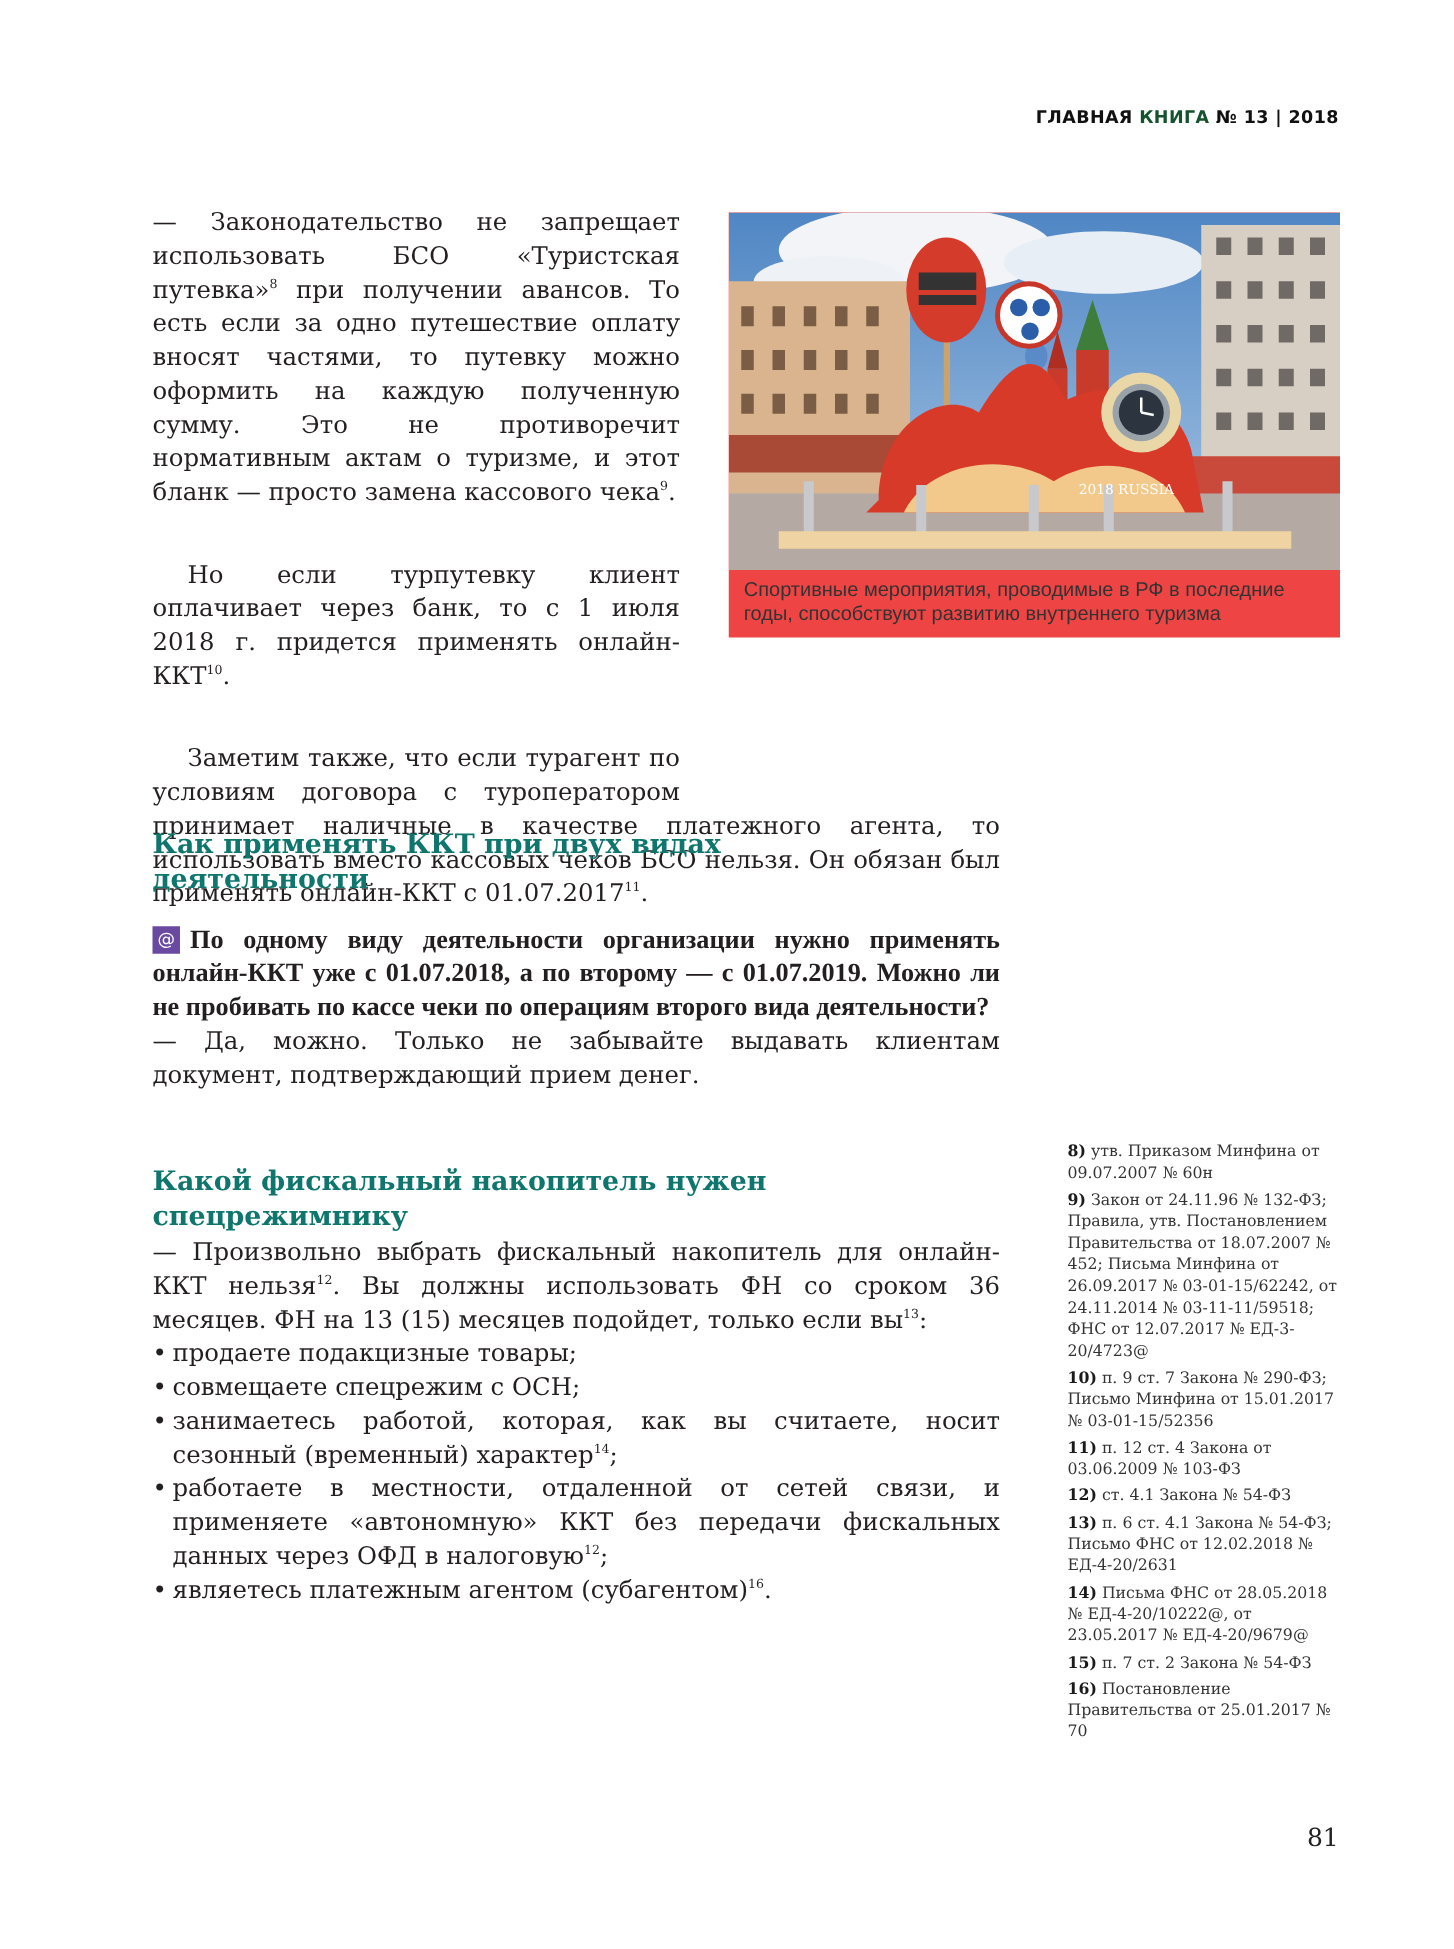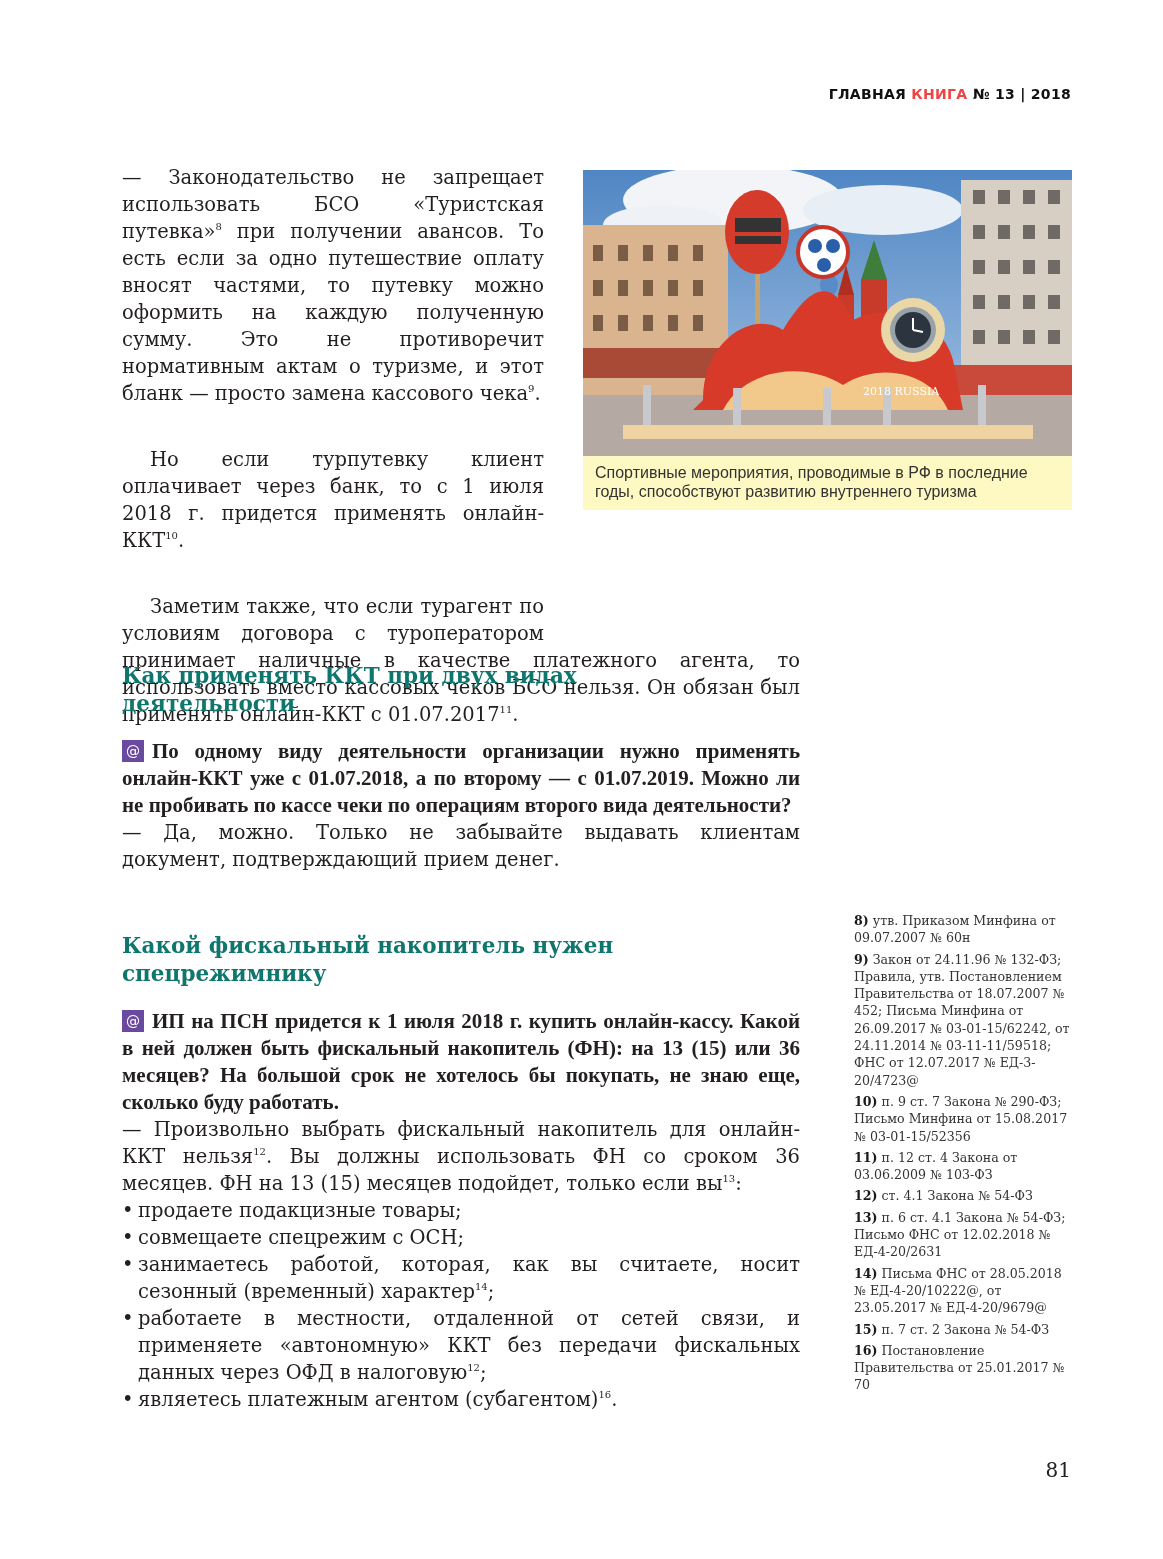--- a/index.html
+++ b/index.html
@@ -1,33 +1,33 @@
 <!DOCTYPE html>
 <html><head>
 <meta charset="utf-8">
 <style>
   html, body { margin: 0; padding: 0; background: #ffffff; }
   body { width: 1163px; height: 1559px; position: relative; overflow: hidden;
          font-family: "DejaVu Serif", "Liberation Serif", serif; color: #231f20; }
   .running-head { position: absolute; top: 86px; right: 92px; font-family: "DejaVu Sans", "Liberation Sans", sans-serif;
                   font-weight: bold; font-size: 14px; letter-spacing: 0.3px; color: #111; }
-  .running-head .brand2 { color: #ef4444; }
+  .running-head .brand2 { color: #14532d; }
   .col { position: absolute; left: 122px; width: 678px; }
   p { margin: 0; font-size: 19.5px; line-height: 27px; text-align: justify; }
   .narrow { width: 422px; }
   .indent { text-indent: 28px; margin-top: 39px; }
   sup { font-size: 10px; line-height: 0; vertical-align: 8px; }
   h2 { margin: 0; font-family: "DejaVu Serif", "Liberation Serif", serif; font-weight: bold; font-size: 21.5px; line-height: 28px; color: #0f766e; }
   .q { font-weight: bold; font-family: "Liberation Serif", "DejaVu Serif", serif; font-size: 21px; line-height: 27px; }
   .at-icon { display: inline-block; width: 22px; height: 22px; background: #6a4aa0; color: #fff; font-family: "DejaVu Sans", sans-serif;
              font-size: 14px; line-height: 22px; text-align: center; vertical-align: 2px; margin-right: 8px; font-weight: normal; }
   ul { list-style: none; margin: 0; padding: 0; }
   ul li { position: relative; padding-left: 16px; font-size: 19.5px; line-height: 27px; text-align: justify; }
   ul li .bullet { position: absolute; left: 0; top: 0; }
-  .photo-box { position: absolute; left: 583px; top: 170px; width: 489px; height: 340px; background: #fef9c3; }
+  .photo-box { position: absolute; left: 583px; top: 170px; width: 489px; height: 340px; background: #ef4444; }
   .photo { position: absolute; left: 0; top: 0; width: 489px; height: 286px; overflow: hidden; }
   .caption { position: absolute; left: 12px; top: 293px; width: 470px; font-family: "Liberation Sans", "DejaVu Sans", sans-serif;
              font-size: 16px; line-height: 19px; color: #333; }
   .notes { position: absolute; left: 854px; top: 912px; width: 220px; font-family: "DejaVu Serif", serif; font-size: 12.6px; line-height: 17.3px; color: #333; }
   .notes .note { margin-bottom: 4px; }
   .notes .num { font-weight: bold; color: #1a1a1a; }
   .page-num { position: absolute; right: 92px; top: 1458px; font-family: "DejaVu Serif", serif; font-size: 20px; color: #222; }
 </style>
 </head>
 <body>
@@ -148,35 +148,34 @@
 </div>
 
 <div class="col" style="top:662px;">
   <h2 style="width:500px;">Как применять ККТ при двух видах деятельности</h2>
   <p class="q" style="margin-top:20px;"><span class="at-icon">@</span><span>По одному виду деятельности организации нужно применять онлайн-ККТ уже с 01.07.2018, а по второму — с 01.07.2019. Можно ли не пробивать по кассе чеки по операциям второго вида деятельности?</span></p>
   <p>— Да, можно. Только не забывайте выдавать клиентам документ, подтверждающий прием денег.</p>
 </div>
 
 <div class="col" style="top:932px;">
   <h2 style="width:540px;">Какой фискальный накопитель нужен спецрежимнику</h2>
-  <p class="q" style="margin-top:20px;"><span class="at-icon">@</span><span>ИП на ПСН придется к 1 июля 2018 г. купить онлайн-кассу. Какой в ней должен быть фискальный накопитель (ФН): на 13 (15) или 36 месяцев? На большой срок не хотелось бы покупать, не знаю еще, сколько буду работать.</span></p>
   <p><span>— Произвольно выбрать фискальный накопитель для онлайн-ККТ нельзя</span><sup>12</sup><span>. Вы должны использовать ФН со сроком 36 месяцев. ФН на 13 (15) месяцев подойдет, только если вы</span><sup>13</sup><span>:</span></p>
   <ul>
     <li><span class="bullet">•</span><span>продаете подакцизные товары;</span></li>
     <li><span class="bullet">•</span><span>совмещаете спецрежим с ОСН;</span></li>
     <li><span class="bullet">•</span><span>занимаетесь работой, которая, как вы считаете, носит сезонный (временный) характер</span><sup>14</sup><span>;</span></li>
     <li><span class="bullet">•</span><span>работаете в местности, отдаленной от сетей связи, и применяете «автономную» ККТ без передачи фискальных данных через ОФД в налоговую</span><sup>12</sup><span>;</span></li>
     <li><span class="bullet">•</span><span>являетесь платежным агентом (субагентом)</span><sup>16</sup><span>.</span></li>
   </ul>
 </div>
 
 <div class="notes">
   <div class="note"><span class="num">8)</span> <span>утв. Приказом Минфина от 09.07.2007 № 60н</span></div>
   <div class="note"><span class="num">9)</span> <span>Закон от 24.11.96 № 132-ФЗ; Правила, утв. Постановлением Правительства от 18.07.2007 № 452; Письма Минфина от 26.09.2017 № 03-01-15/62242, от 24.11.2014 № 03-11-11/59518; ФНС от 12.07.2017 № ЕД-3-20/4723@</span></div>
-  <div class="note"><span class="num">10)</span> <span>п. 9 ст. 7 Закона № 290-ФЗ; Письмо Минфина от 15.08.2017 № 03-01-15/52356</span></div>
+  <div class="note"><span class="num">10)</span> <span>п. 9 ст. 7 Закона № 290-ФЗ; Письмо Минфина от 15.01.2017 № 03-01-15/52356</span></div>
   <div class="note"><span class="num">11)</span> <span>п. 12 ст. 4 Закона от 03.06.2009 № 103-ФЗ</span></div>
   <div class="note"><span class="num">12)</span> <span>ст. 4.1 Закона № 54-ФЗ</span></div>
   <div class="note"><span class="num">13)</span> <span>п. 6 ст. 4.1 Закона № 54-ФЗ; Письмо ФНС от 12.02.2018 № ЕД-4-20/2631</span></div>
   <div class="note"><span class="num">14)</span> <span>Письма ФНС от 28.05.2018 № ЕД-4-20/10222@, от 23.05.2017 № ЕД-4-20/9679@</span></div>
   <div class="note"><span class="num">15)</span> <span>п. 7 ст. 2 Закона № 54-ФЗ</span></div>
   <div class="note"><span class="num">16)</span> <span>Постановление Правительства от 25.01.2017 № 70</span></div>
 </div>
 
 <div class="page-num">81</div>
 

